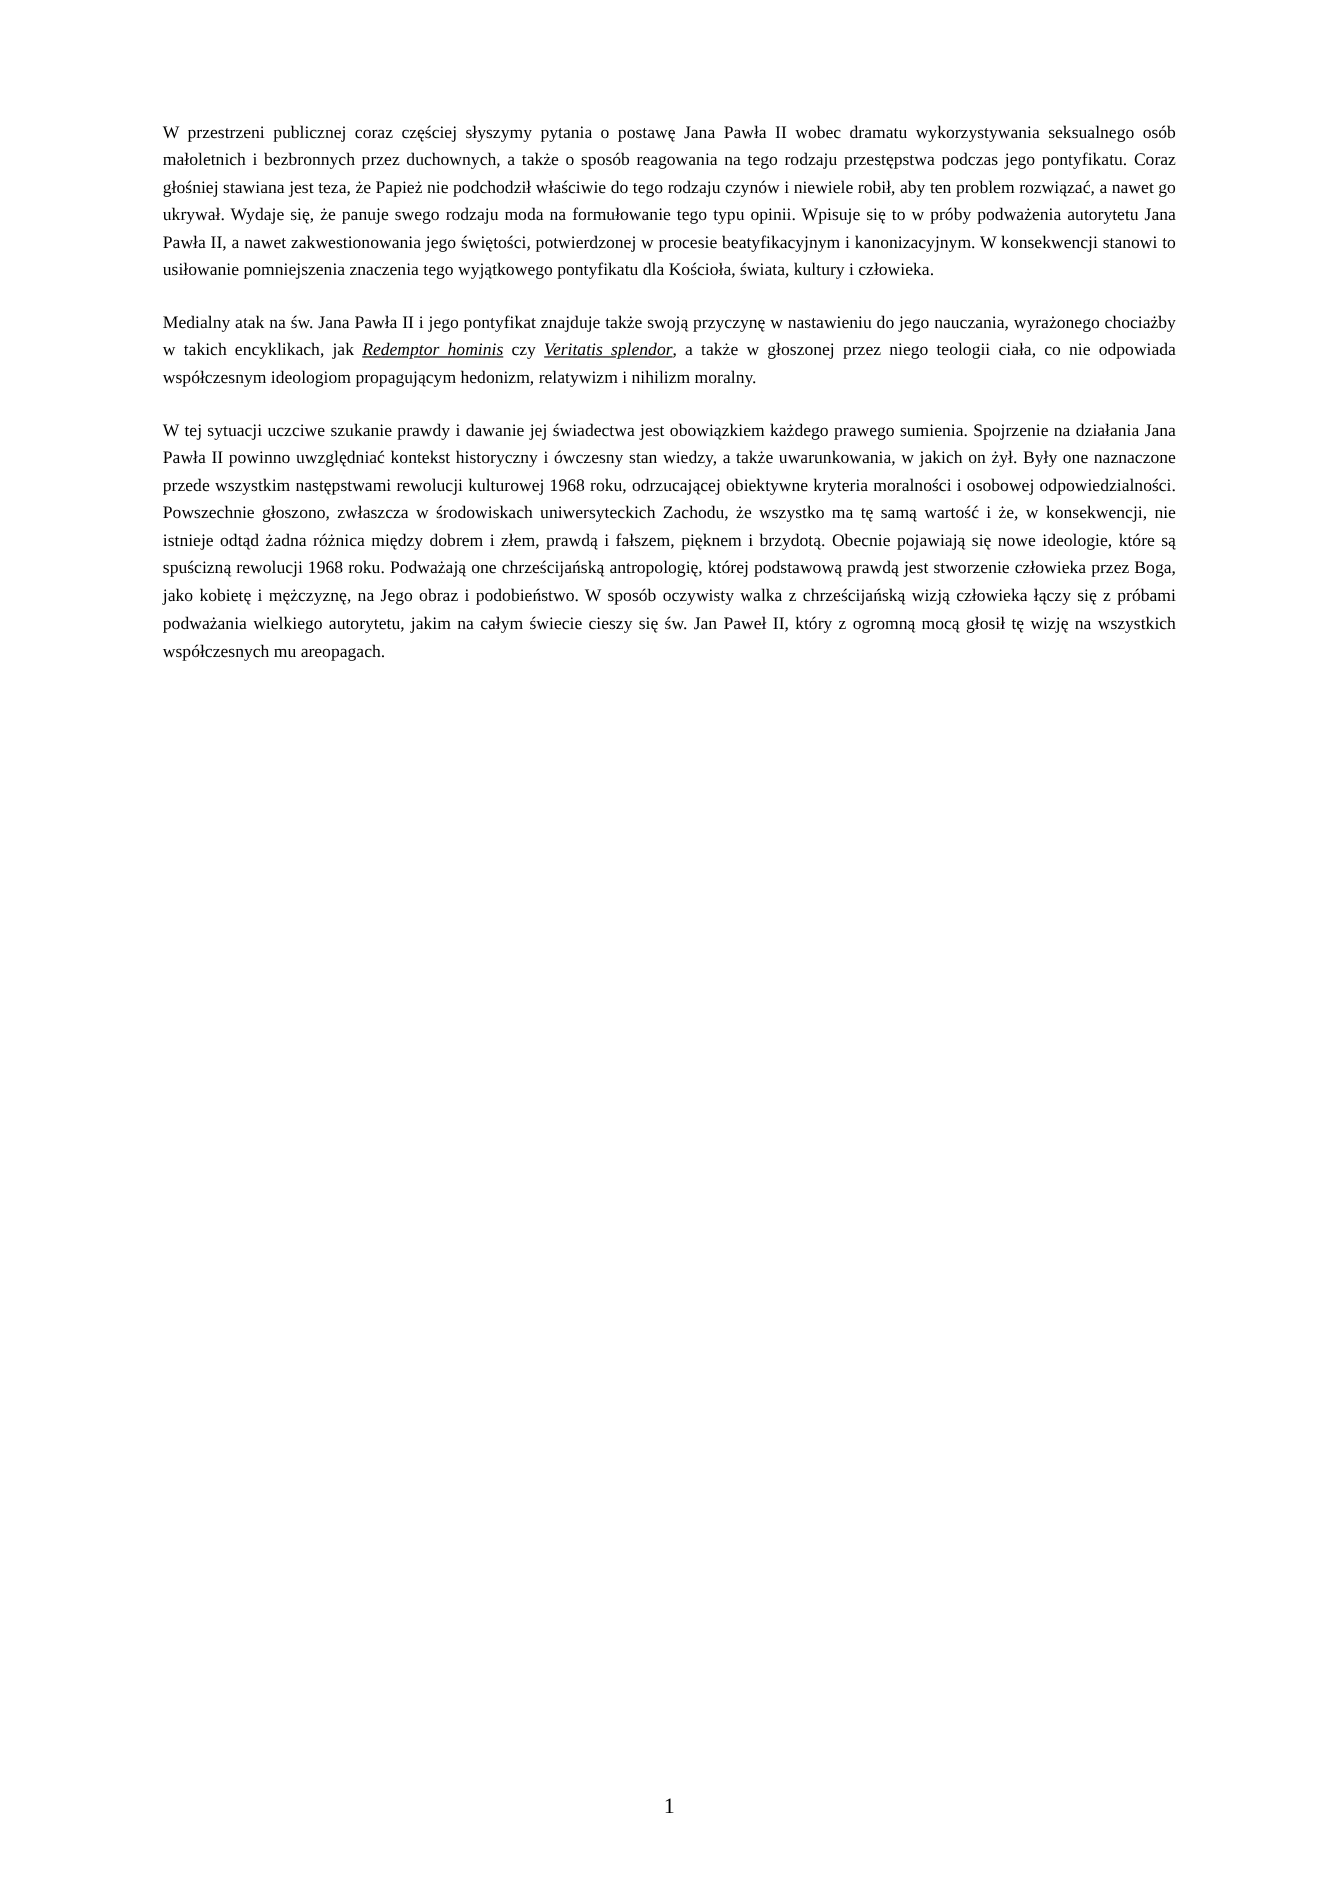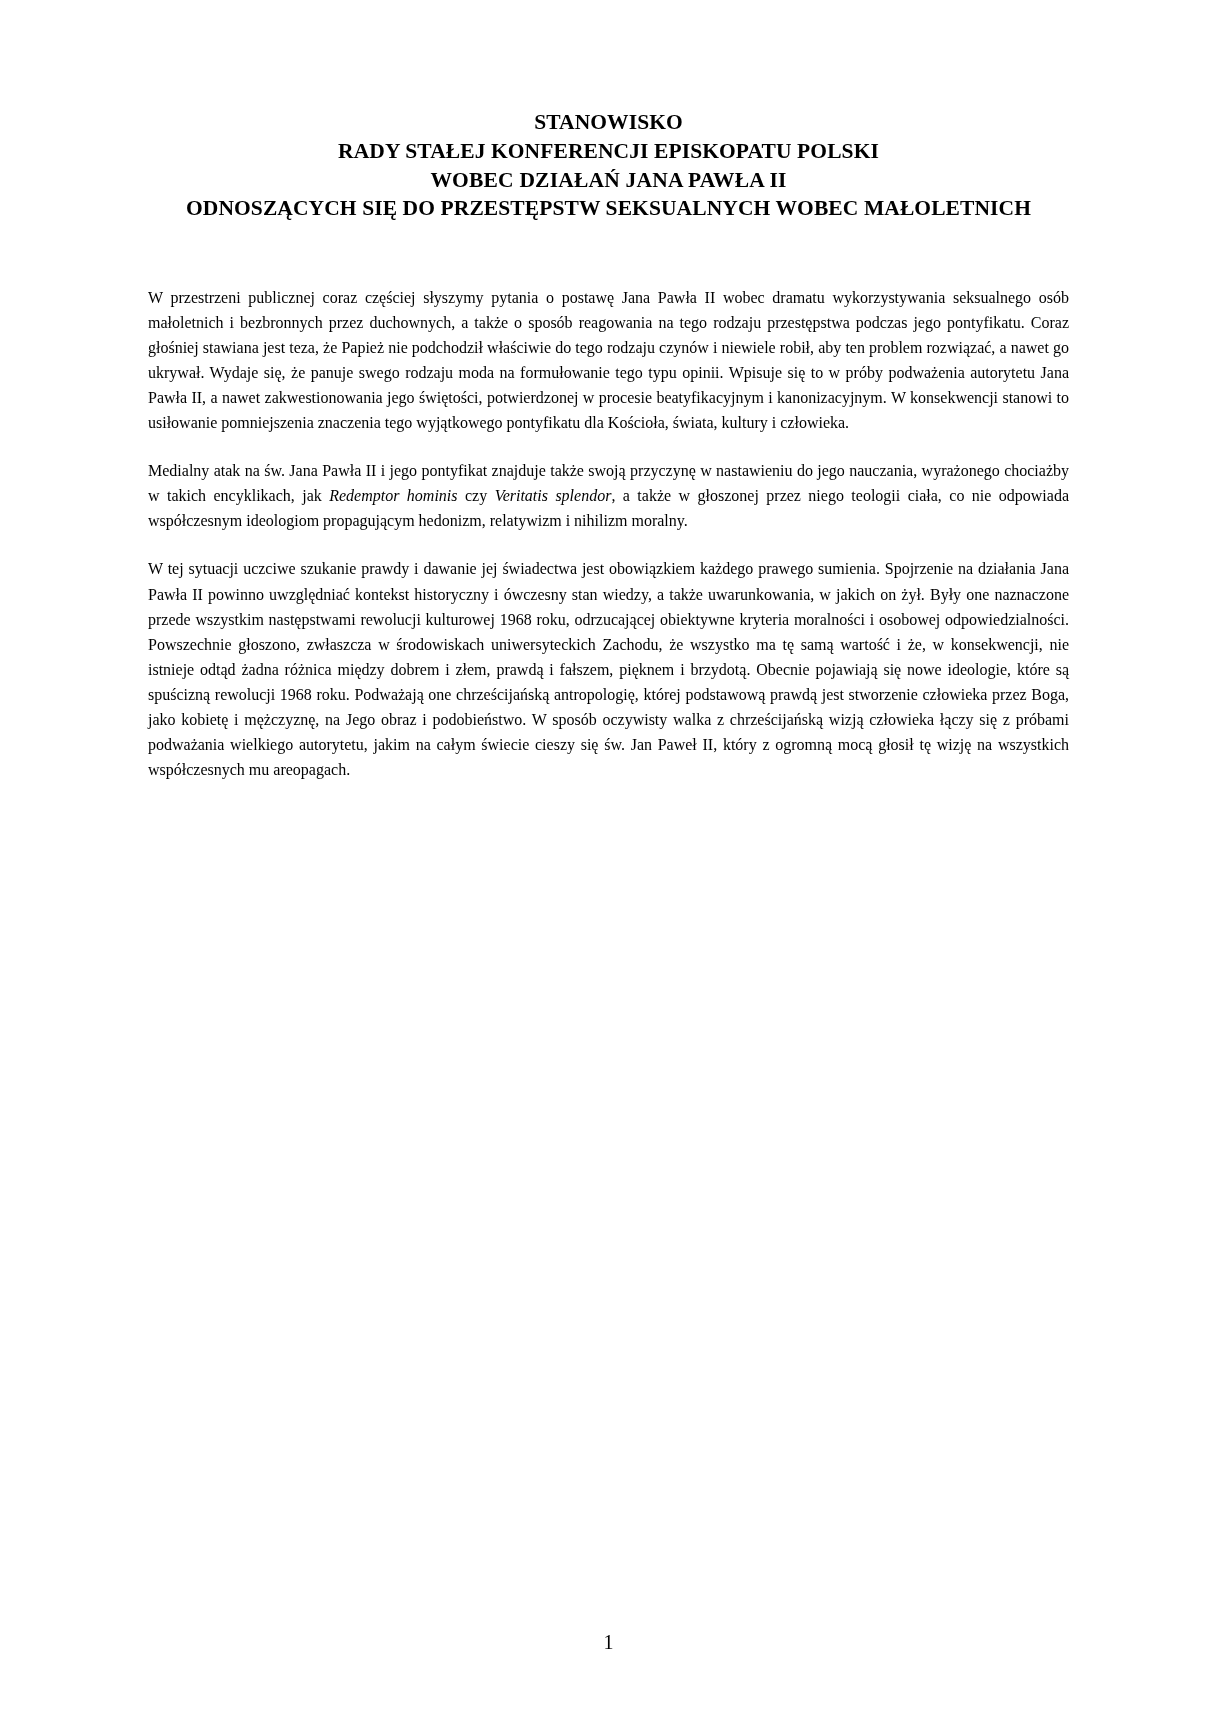--- a/index.html
+++ b/index.html
@@ -43,42 +43,37 @@
     text-justify: inter-word;
     font-size: 16px;
     line-height: 1.565;
     hyphens: none;
   }
   .body-text p:last-child {
     margin-bottom: 0;
   }
   .body-text i {
     font-style: italic;
+    text-decoration: underline;
   }
   .page-number {
     position: absolute;
     left: 0;
     right: 0;
     bottom: 68px;
     text-align: center;
     font-size: 20px;
     font-family: "Liberation Serif", serif;
   }
 </style>
 </head>
 <body>
 
 <div class="page">
 
-  <div class="doc-title">
-    <span class="tline l1">STANOWISKO</span>
-    <span class="tline l2">RADY STAŁEJ KONFERENCJI EPISKOPATU POLSKI</span>
-    <span class="tline l3">WOBEC DZIAŁAŃ JANA PAWŁA II</span>
-    <span class="tline l4">ODNOSZĄCYCH SIĘ DO PRZESTĘPSTW SEKSUALNYCH WOBEC MAŁOLETNICH</span>
-  </div>
 
   <div class="body-text">
 
     <p>W przestrzeni publicznej coraz częściej słyszymy pytania o postawę Jana Pawła II wobec dramatu wykorzystywania seksualnego osób małoletnich i bezbronnych przez duchownych, a także o sposób reagowania na tego rodzaju przestępstwa podczas jego pontyfikatu. Coraz głośniej stawiana jest teza, że Papież nie podchodził właściwie do tego rodzaju czynów i niewiele robił, aby ten problem rozwiązać, a nawet go ukrywał. Wydaje się, że panuje swego rodzaju moda na formułowanie tego typu opinii. Wpisuje się to w próby podważenia autorytetu Jana Pawła II, a nawet zakwestionowania jego świętości, potwierdzonej w procesie beatyfikacyjnym i kanonizacyjnym. W  konsekwencji stanowi to usiłowanie pomniejszenia znaczenia tego wyjątkowego pontyfikatu dla Kościoła, świata, kultury i człowieka.</p>
 
     <p><span>Medialny atak na św. Jana Pawła II i jego pontyfikat znajduje także swoją przyczynę w nastawieniu do jego nauczania, wyrażonego chociażby w takich encyklikach, jak </span><i>Redemptor hominis</i><span> czy </span><i>Veritatis splendor</i><span>, a także w głoszonej przez niego teologii ciała, co  nie odpowiada współczesnym ideologiom propagującym hedonizm, relatywizm i nihilizm moralny.</span></p>
 
     <p>W tej sytuacji uczciwe szukanie prawdy i dawanie jej świadectwa jest obowiązkiem każdego prawego sumienia. Spojrzenie na działania Jana Pawła II powinno uwzględniać kontekst historyczny i ówczesny stan wiedzy, a także uwarunkowania, w jakich on żył. Były one naznaczone przede wszystkim następstwami rewolucji kulturowej 1968 roku, odrzucającej obiektywne kryteria moralności i osobowej odpowiedzialności. Powszechnie głoszono, zwłaszcza w środowiskach uniwersyteckich Zachodu, że wszystko ma tę samą wartość i że, w konsekwencji, nie istnieje odtąd żadna różnica między dobrem i złem, prawdą i fałszem, pięknem i brzydotą. Obecnie pojawiają się nowe ideologie, które są spuścizną rewolucji 1968 roku. Podważają one chrześcijańską antropologię, której podstawową prawdą jest stworzenie człowieka przez Boga, jako kobietę i mężczyznę, na Jego obraz i podobieństwo. W sposób oczywisty walka z chrześcijańską wizją człowieka łączy się z próbami podważania wielkiego autorytetu, jakim na całym świecie cieszy się św. Jan Paweł II, który z ogromną mocą głosił tę wizję na wszystkich współczesnych mu areopagach.</p>
 
 

